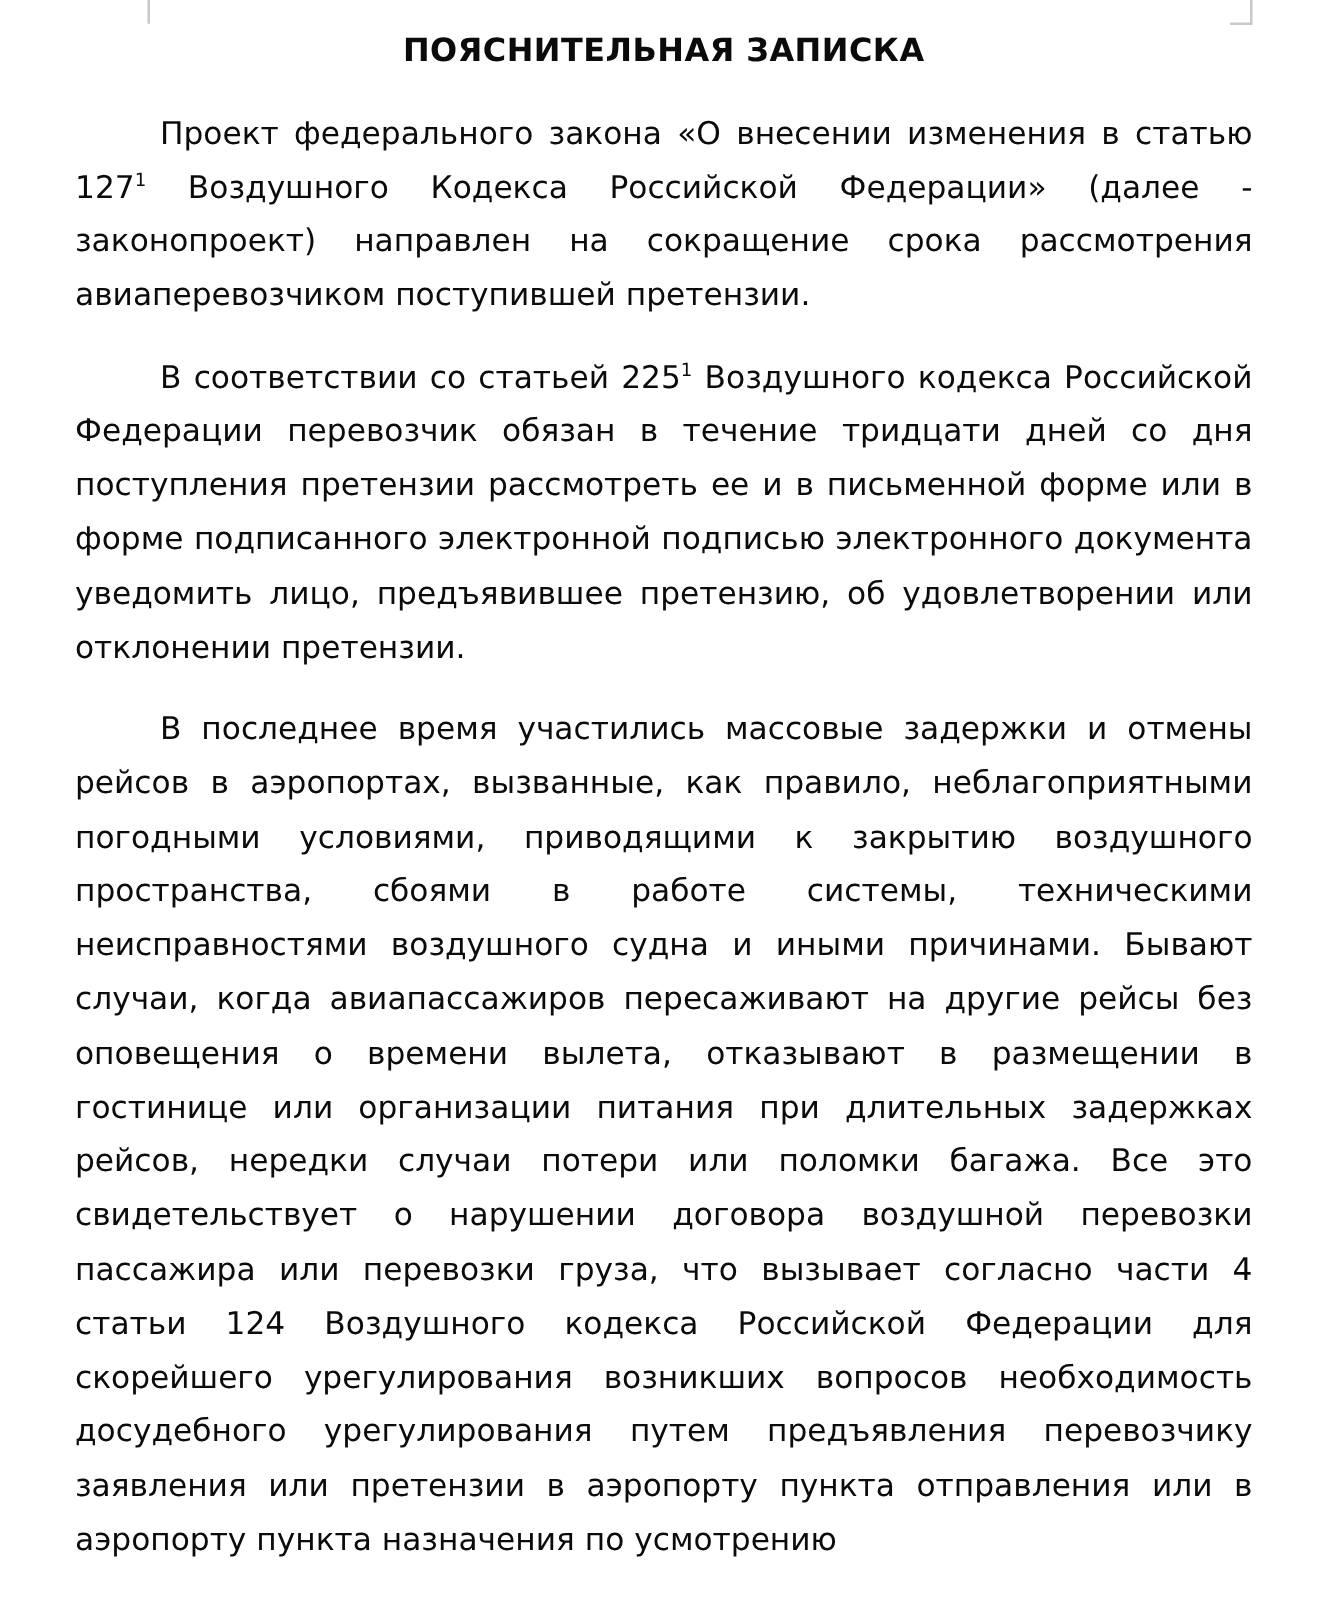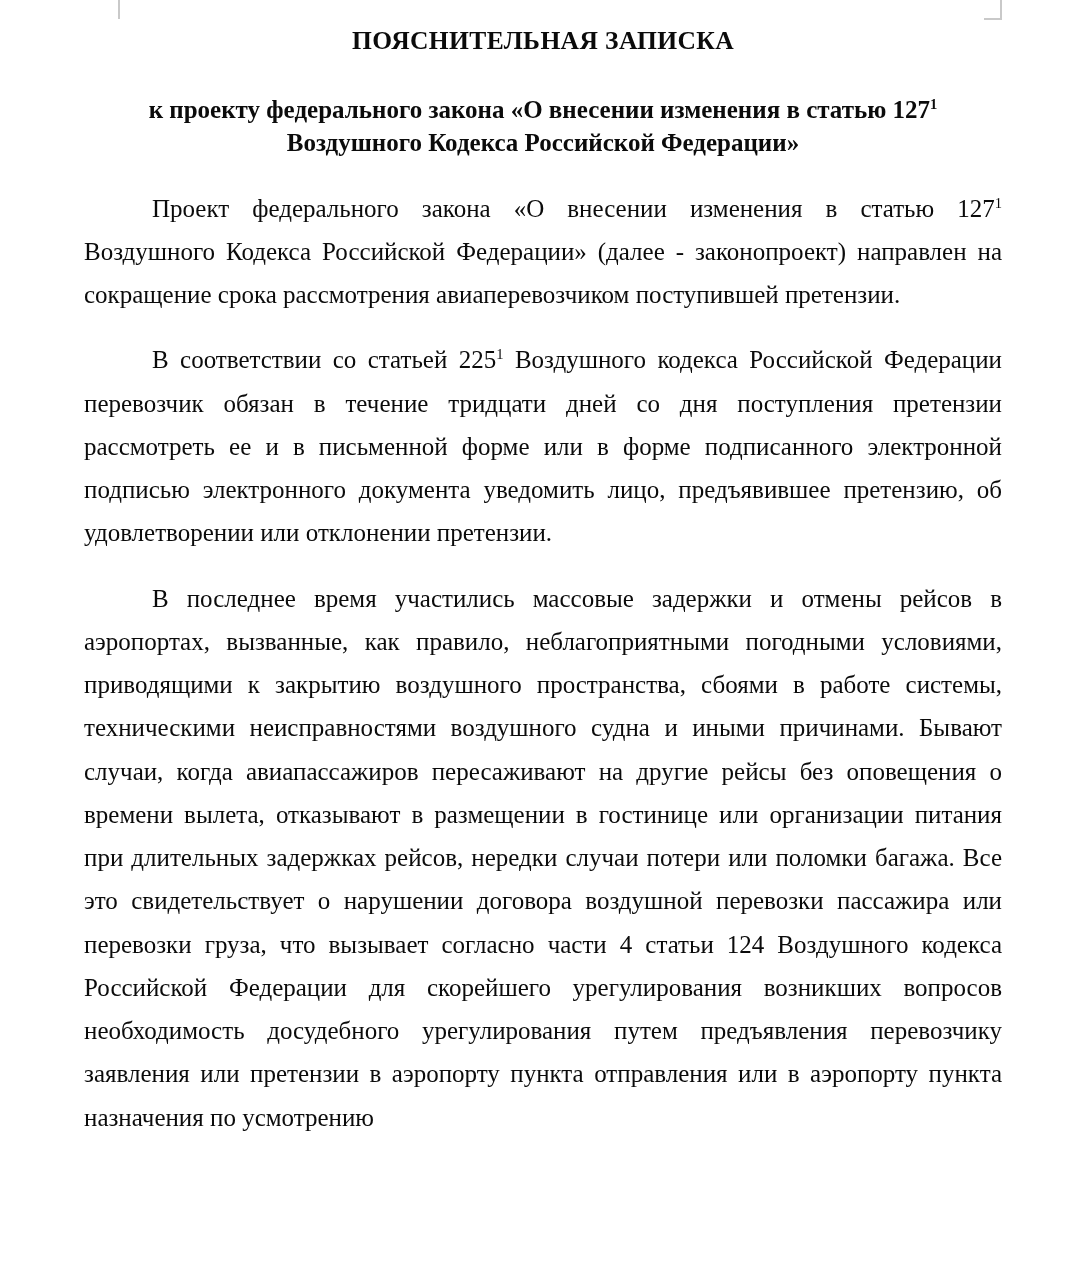--- a/index.html
+++ b/index.html
@@ -45,22 +45,21 @@
     border-top-width: 2px;
   }
 
   .page {
     position: absolute;
     left: 0;
     top: 0;
     width: 1066px;
     height: 1280px;
     box-sizing: border-box;
-    padding: 0 64px 0 84px;
-    font-family: Liberation Serif, serif;
+    padding: 0 64px 0 60px;
   }
 
   .doc-title {
     text-align: center;
     font-size: 25.5px;
     font-weight: 700;
     letter-spacing: 0.4px;
     margin: 26px 0 0 0;
     line-height: 1.2;
   }
@@ -98,24 +97,20 @@
 <body>
 
 <div class="crop-mark left"></div>
 <div class="crop-mark right"></div>
 <div class="crop-mark right-h"></div>
 
 <div class="page">
 
   <h1 class="doc-title">ПОЯСНИТЕЛЬНАЯ ЗАПИСКА</h1>
 
-  <h2 class="doc-subtitle">
-    <span>к проекту федерального закона «О внесении изменения в статью 127</span><sup>1</sup>
-    <span>Воздушного Кодекса Российской Федерации»</span>
-  </h2>
 
   <p class="para">
     <span>Проект федерального закона «О внесении изменения в статью 127</span><sup>1</sup><span> Воздушного Кодекса Российской Федерации» (далее - законопроект) направлен на сокращение срока рассмотрения авиаперевозчиком поступившей претензии.</span>
   </p>
 
   <p class="para">
     <span>В соответствии со статьей 225</span><sup>1</sup><span> Воздушного кодекса Российской Федерации перевозчик обязан в течение тридцати дней со дня поступления претензии рассмотреть ее и в письменной форме или в форме подписанного электронной подписью электронного документа уведомить лицо, предъявившее претензию, об удовлетворении или отклонении претензии.</span>
   </p>
 
   <p class="para">

